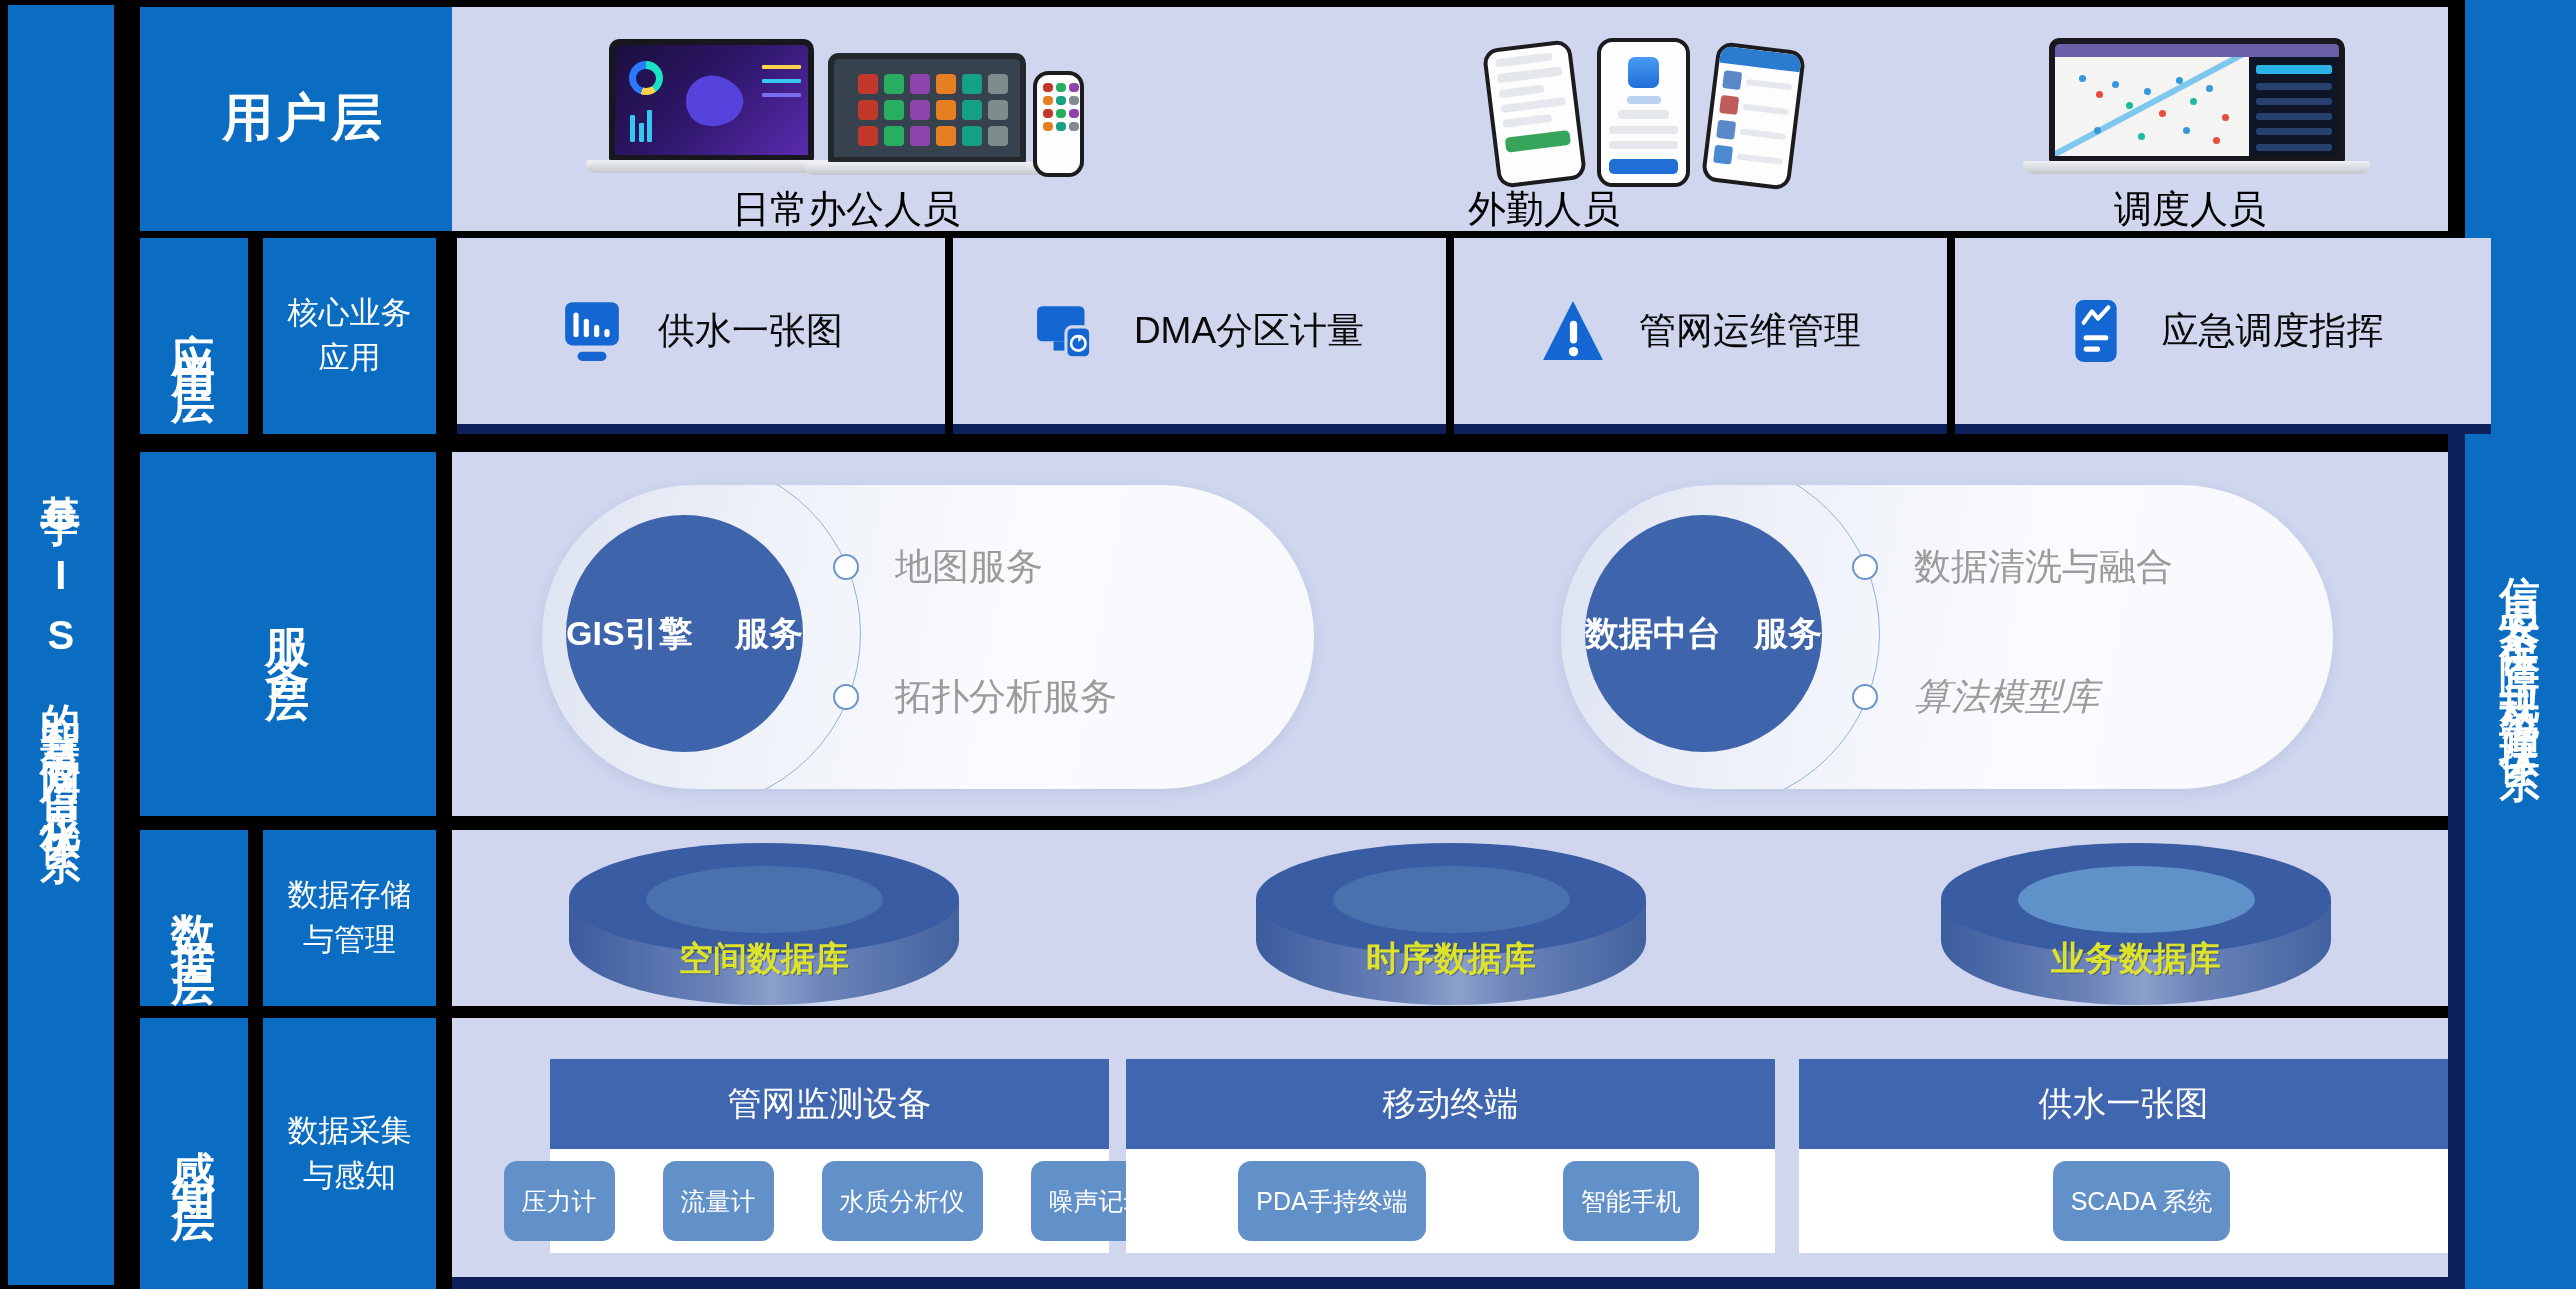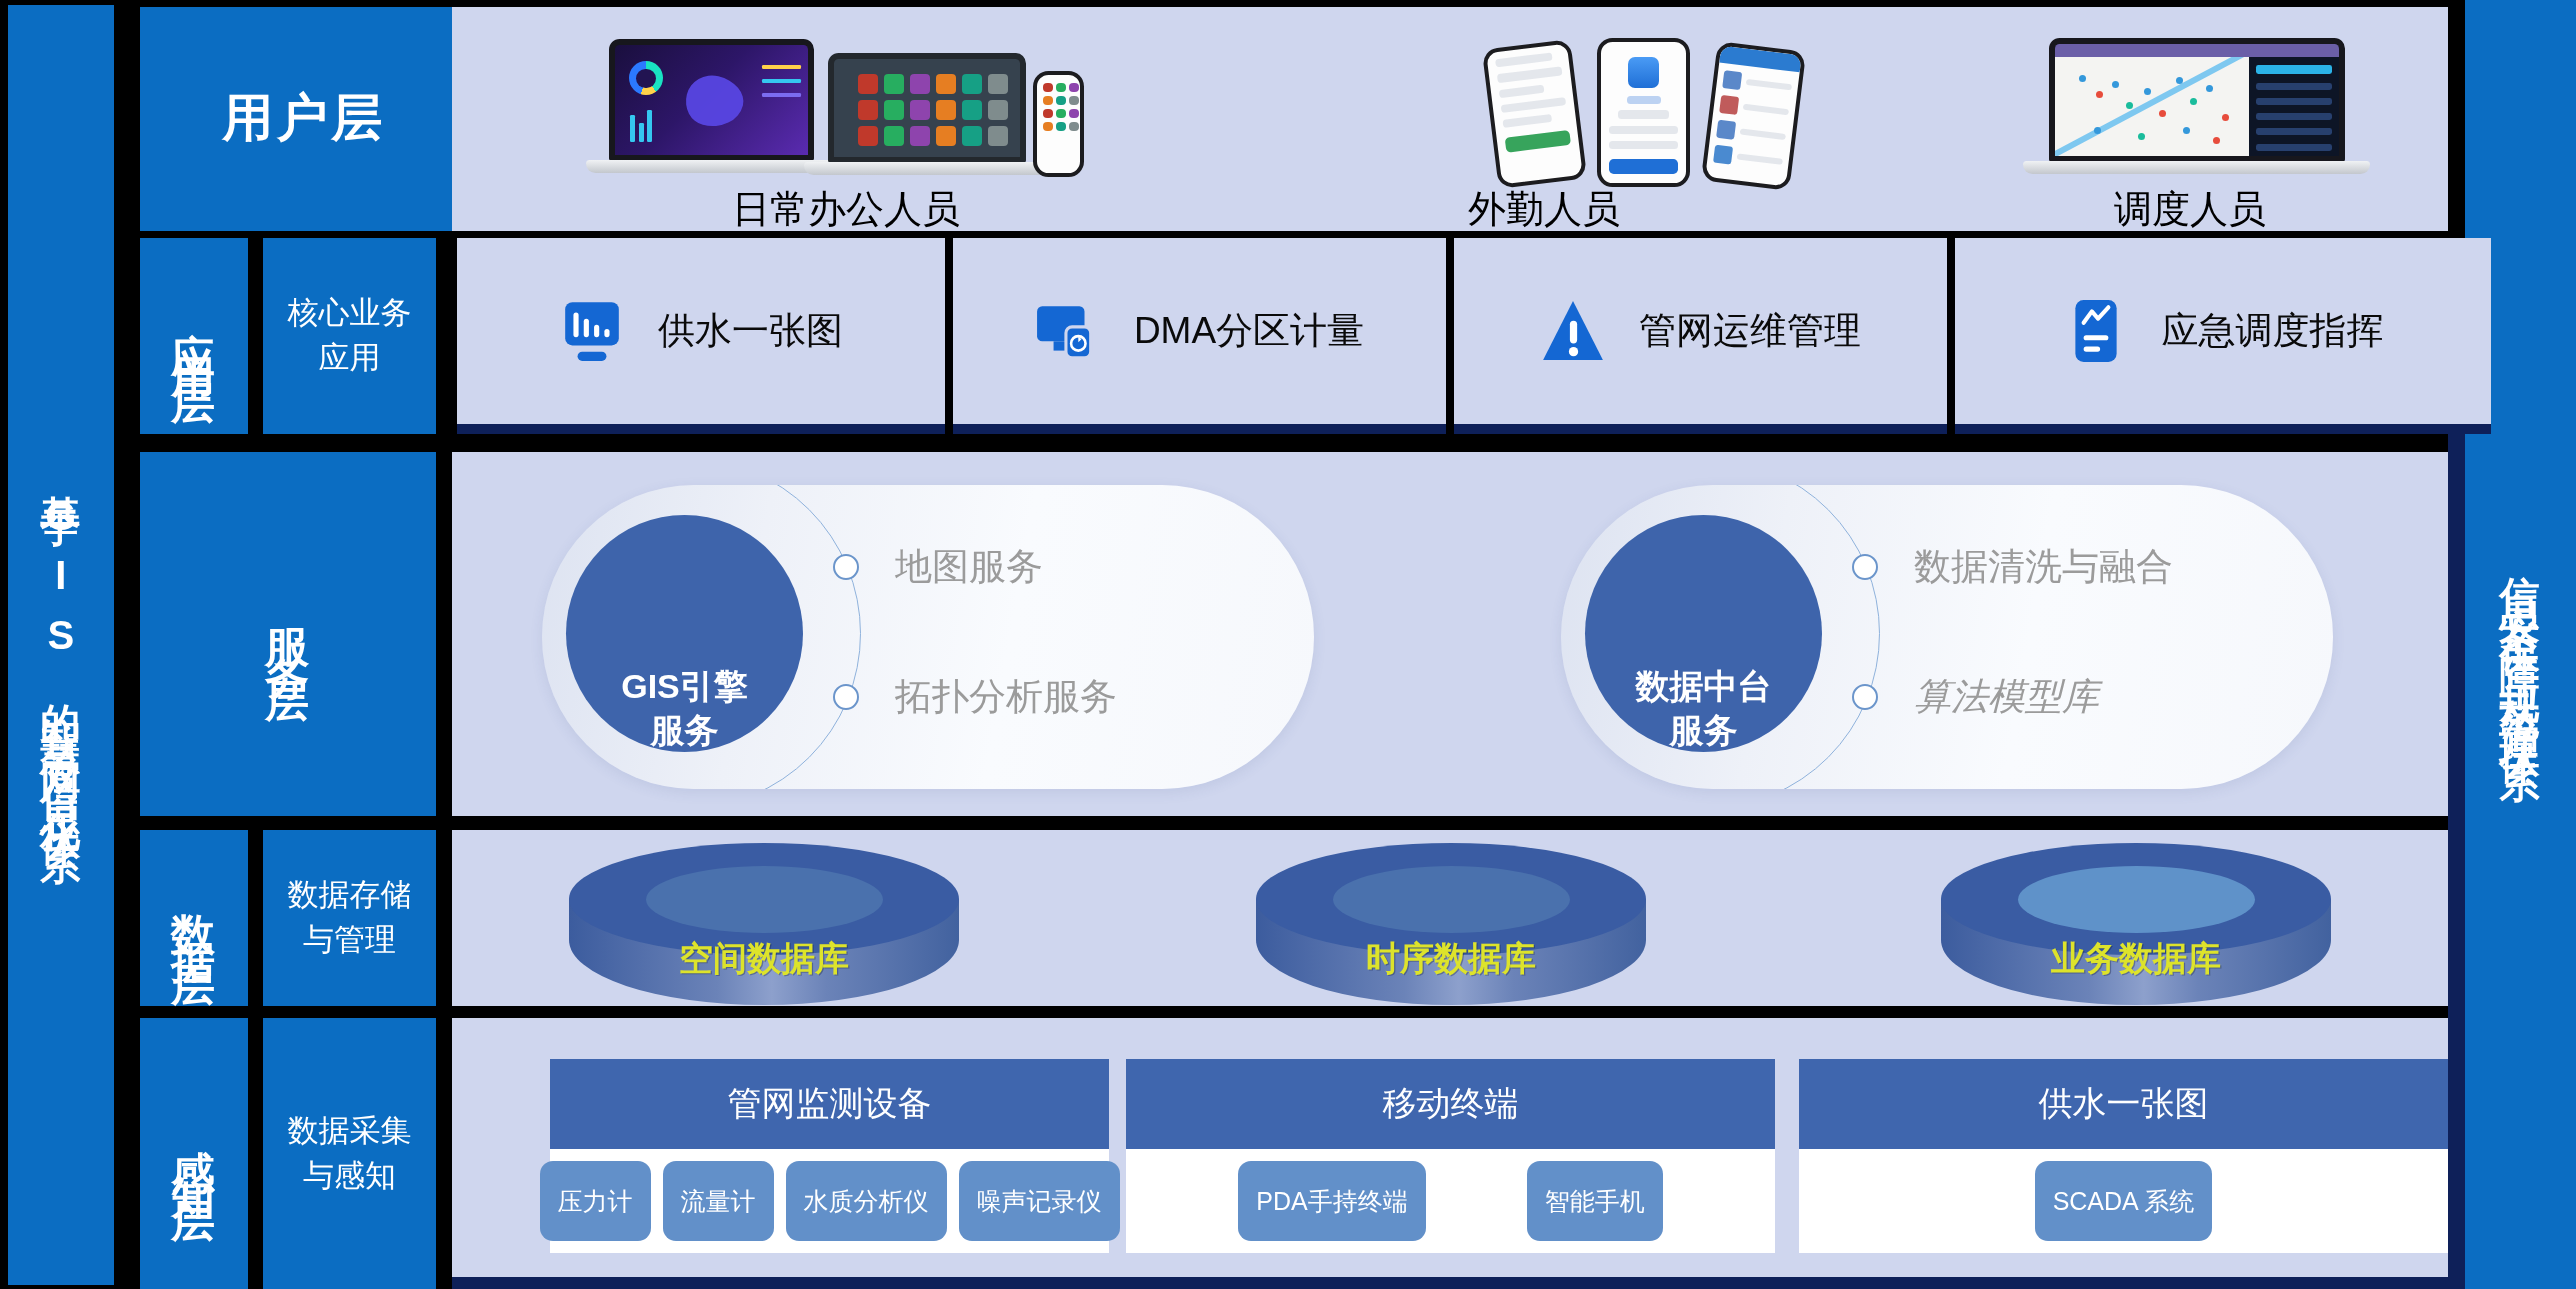--- a/index.html
+++ b/index.html
@@ -42,38 +42,38 @@
   .dk-panel{position:absolute;background:#0d1526;}
   .dk-panel i{display:block;height:7px;border-radius:2.4px;background:#27406e;margin:8.3px 7px 0;}
   .dk-panel .hd{background:#2bb3e8;height:9.5px;}
   
   .app-card{position:absolute;background:#cfd6ee;border-bottom:10.6px solid #0e2059;box-sizing:border-box;
             display:flex;align-items:center;justify-content:center;gap:33px;}
   .app-name{font-size:37px;color:#0a0a0a;}
   
   .pill{position:absolute;border-radius:154px;background:linear-gradient(100deg,#dde3f1 0%,#eef1f8 28%,#f9fbfe 60%,#f6f8fc 100%);overflow:hidden;box-shadow:0 3.5px 13px rgba(60,80,140,.10);}
   .arc{position:absolute;border:1.8px solid #8fb2dc;border-radius:50%;background:transparent;}
-  .eng-circle{position:absolute;border-radius:50%;background:#3e64ab;color:#fff;display:flex;flex-direction:column;align-items:center;justify-content:flex-end;line-height:1.3;}
+  .eng-circle{position:absolute;border-radius:50%;background:#3e64ab;color:#fff;display:flex;flex-direction:row;align-items:center;justify-content:space-between;line-height:1.3;}
   .eng-circle div{font-size:34px;font-weight:700;}
   .bullet{position:absolute;width:26px;height:26px;border-radius:50%;background:#fff;border:2.4px solid #6b95cb;box-sizing:border-box;}
   .svc-item{position:absolute;color:#9b9b9b;font-size:37px;transform:translateY(-50%);white-space:nowrap;}
   
   .disk{position:absolute;width:390px;height:163px;}
   .disk .front{position:absolute;top:56px;left:0;width:390px;height:106px;border-radius:0 0 195px 195px/0 0 65px 65px;
                background:linear-gradient(90deg,#3c5c9e 0%,#6b83b8 38%,#8da0cc 52%,#6b83b8 66%,#42629f 100%);}
   .disk .top{position:absolute;top:0;left:0;width:390px;height:112px;border-radius:50%;background:#3a5ca3;}
   .disk .inner{position:absolute;top:22.5px;left:77px;width:237px;height:67px;border-radius:50%;background:#4a71ad;}
   .disk.light .inner{background:#5f92c9;}
   .disk .db-label{position:absolute;top:93px;width:100%;text-align:center;font-size:34px;font-weight:700;color:#dde32b;text-shadow:1.2px 1.2px 0 rgba(20,30,60,.35);}
   
   .sense-box{position:absolute;}
   .sense-head{height:90px;background:#3f66ae;color:#fff;display:flex;align-items:center;justify-content:center;font-size:34px;}
   .sense-body{background:#fff;height:104px;display:flex;align-items:center;justify-content:center;gap:12px;}
   .chip{background:#6290c9;color:#fff;border-radius:13px;height:64px;display:flex;align-items:center;justify-content:center;
-        font-size:25px;padding:8px 18px;white-space:nowrap;}
+        font-size:25px;padding:8px 18px;white-space:nowrap;margin-left:36px;}
   .navy-strip{position:absolute;background:#0e2059;}
 </style>
 </head>
 <body>
 
 <div id="stage">
 
   <div class="abs blue-box" style="left:8.3px;top:4.7px;width:106px;height:1280px;">
     <div class="vtext banner-text">基于GIS的智慧管网信息化体系</div>
   </div>

